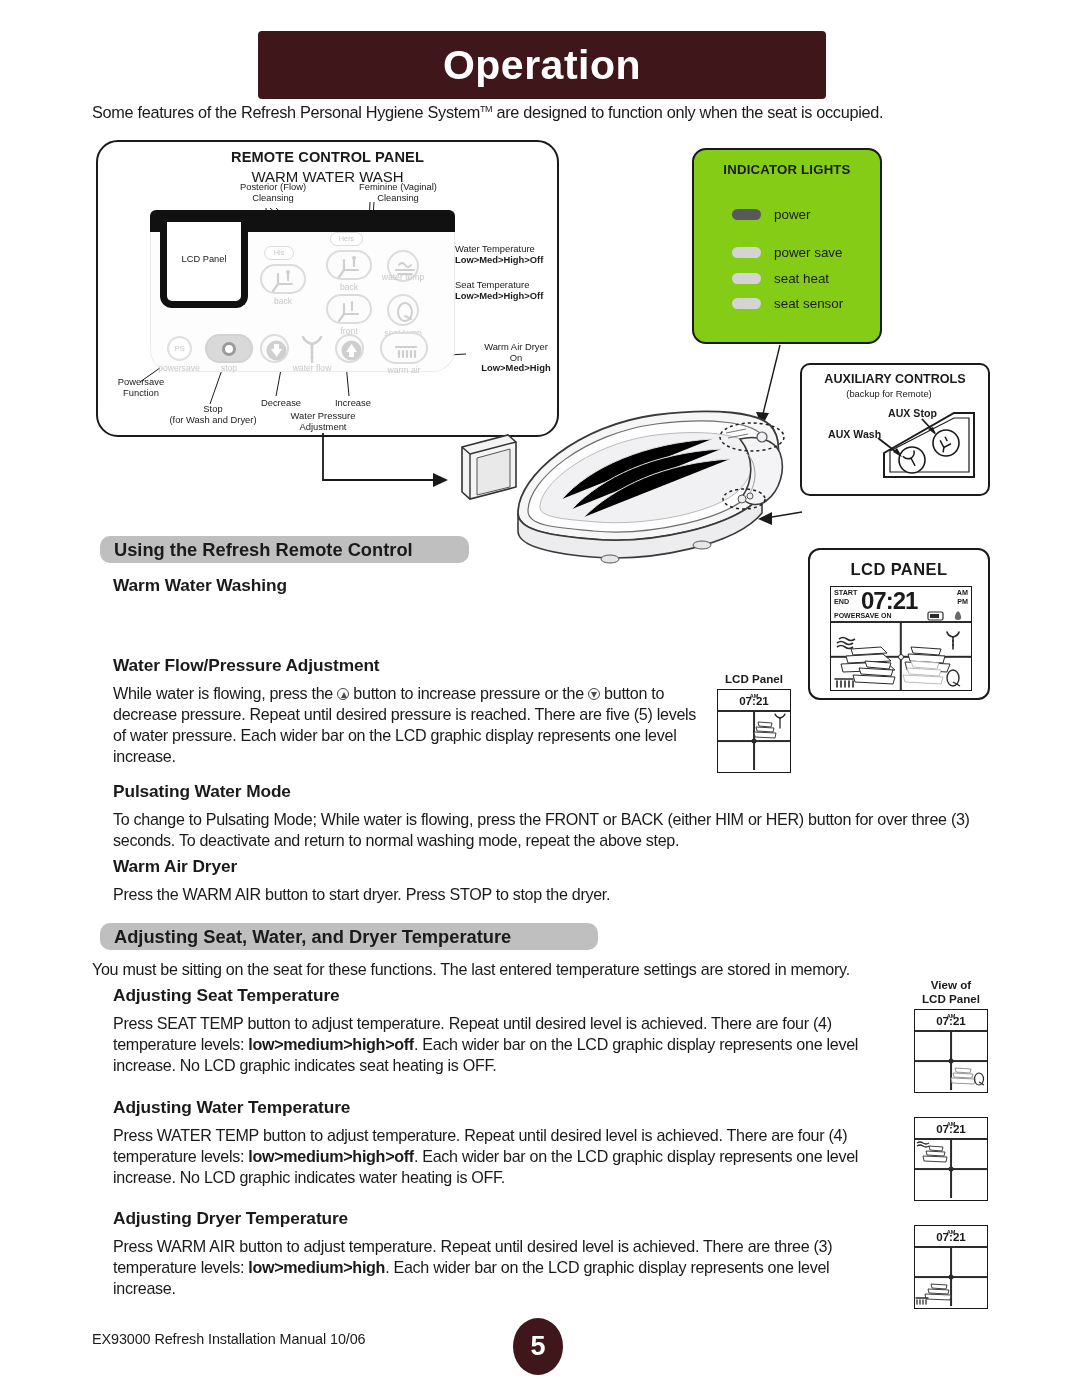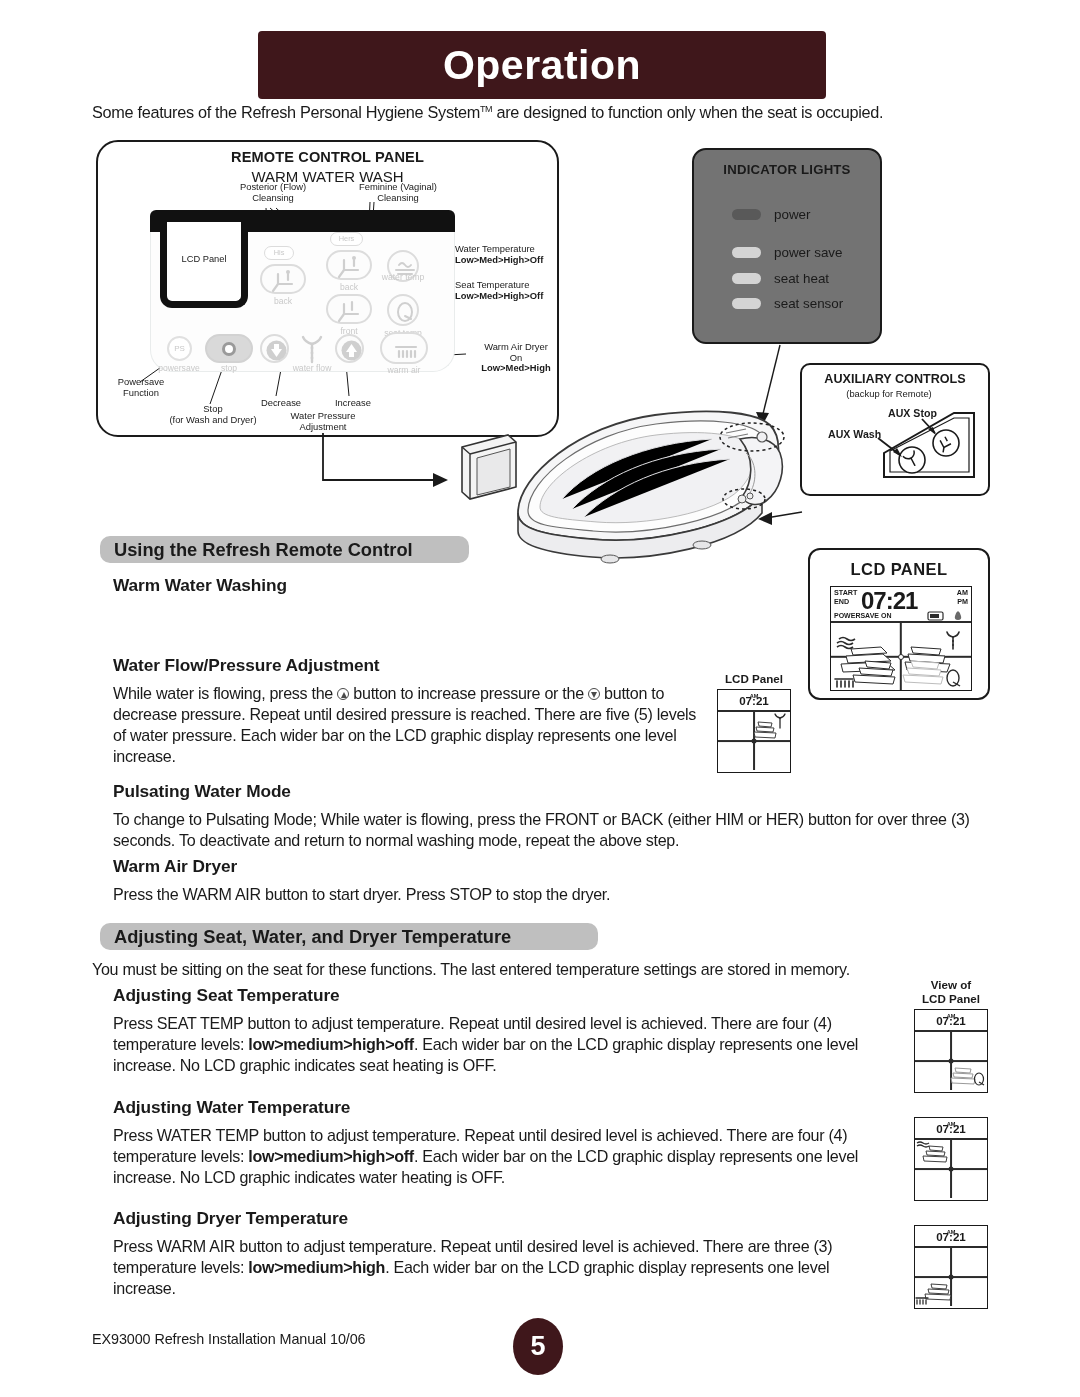--- a/index.html
+++ b/index.html
@@ -111,21 +111,21 @@
   .ps-btn {
     position: absolute; border-radius: 50%; border: 2.4px solid #e0e0e0;
     color: #c9c9c9; font-size: 8px; text-align: center; background:#fff;
   }
   .wf-icon { position: absolute; }
 
   
   .ind-box {
     position: absolute; left: 692px; top: 148px;
     width: 190px; height: 196px;
-    border: 2px solid #1a1a1a; border-radius: 14px; background: #737373;
+    border: 2px solid #1a1a1a; border-radius: 14px; background: #84cc16;
   }
   .ind-title {
     position: absolute; left: 0; right: 0; top: 12px; text-align: center;
     font-size: 13.2px; font-weight: bold; letter-spacing: .2px;
   }
   .ind-row { position: absolute; display: flex; align-items: center; gap: 13px; left: 38px; }
   .led { width: 29px; height: 11px; border-radius: 7px; }
   .ind-label { font-size: 13.4px; }
 
   

